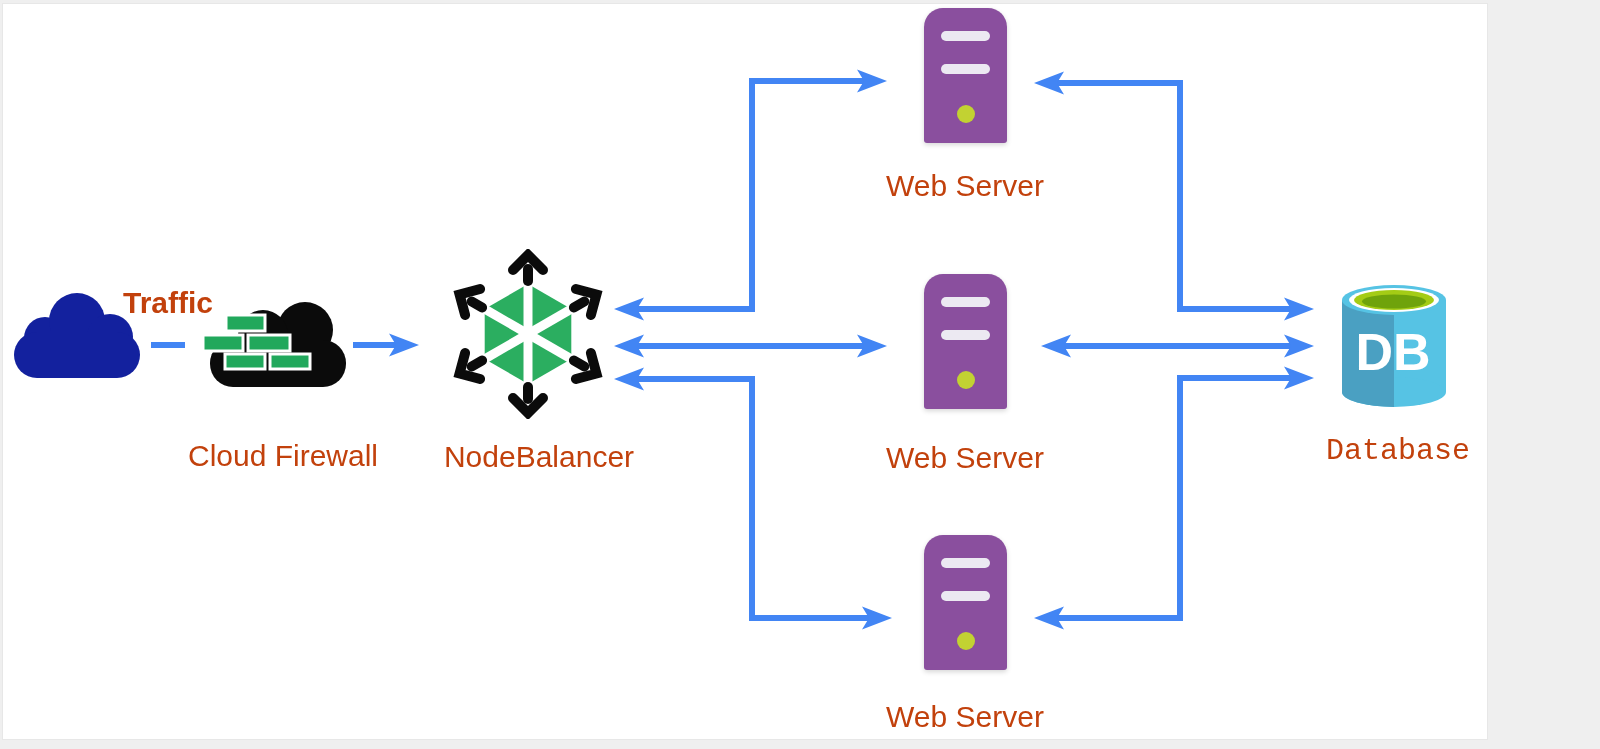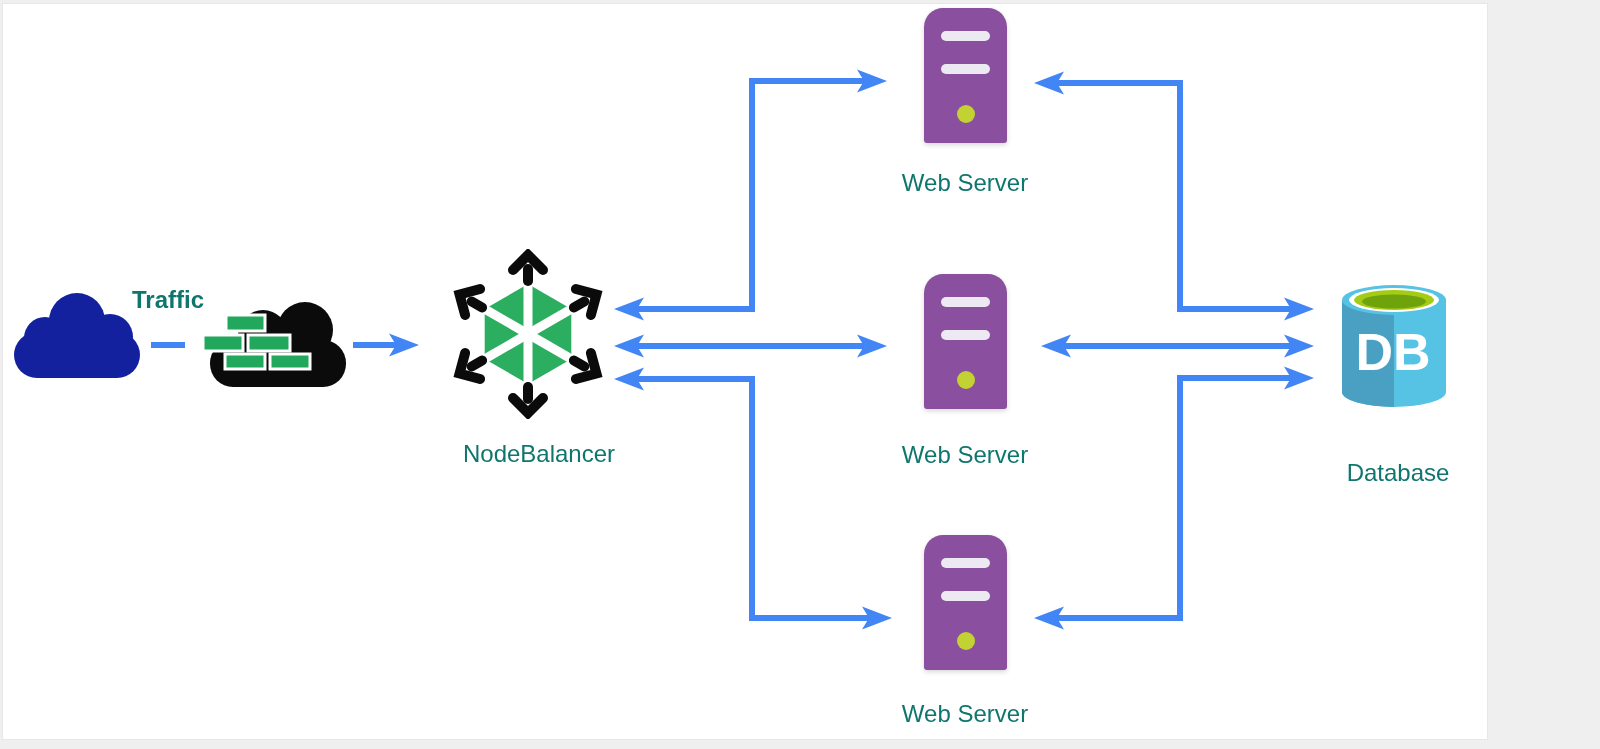--- a/index.html
+++ b/index.html
@@ -7,21 +7,21 @@
     width:1600px;height:749px;overflow:hidden;position:relative;
     background:#efefef;
     font-family:"Liberation Sans",sans-serif;
   }
   #canvas{
     position:absolute;left:2px;top:3px;width:1486px;height:737px;
     background:#ffffff;border:1px solid #e7e7e7;box-sizing:border-box;
   }
   .lbl{
     position:absolute;transform:translateX(-50%);
-    font-size:24px;line-height:1.05;color:#0f766e;white-space:nowrap;
+    font-size:30px;line-height:1.05;color:#c2410c;white-space:nowrap;
   }
   .icon{position:absolute;}
   
   .server{
     position:absolute;width:83px;height:135px;
     background:#8A4F9E;border-radius:19px 19px 3px 3px;
     box-shadow:0 2px 5px rgba(0,0,0,.16);
   }
   .server .bar{
     position:absolute;left:17px;width:49px;height:10px;border-radius:5px;
@@ -98,20 +98,21 @@
       <rect x="9" y="43" width="136" height="47" rx="23"></rect>
     </g>
     <g fill="#21A85C" stroke="#ffffff" stroke-width="3">
       <rect x="25" y="18" width="39" height="16"></rect>
       <rect x="2" y="38" width="40" height="16"></rect>
       <rect x="47" y="38" width="42" height="16"></rect>
       <rect x="24" y="57" width="40" height="15"></rect>
       <rect x="69" y="57" width="40" height="15"></rect>
     </g>
   </svg>
+  <div class="lbl" style="left:280px;top:436px;">Cloud Firewall</div>
 
   <svg class="icon" style="left:440px;top:245px;" width="170" height="170" viewBox="0 0 170 170">
     <polygon points="85,35 128.3,60 128.3,110 85,135 41.7,110 41.7,60" fill="#2BAE60"></polygon>
     <g stroke="#ffffff" stroke-width="9">
       <line x1="85" y1="85" x2="85" y2="35"></line>
       <line x1="85" y1="85" x2="128.3" y2="60"></line>
       <line x1="85" y1="85" x2="128.3" y2="110"></line>
       <line x1="85" y1="85" x2="85" y2="135"></line>
       <line x1="85" y1="85" x2="41.7" y2="110"></line>
       <line x1="85" y1="85" x2="41.7" y2="60"></line>
@@ -163,15 +164,15 @@
   <svg class="icon" style="left:1336px;top:276px;" width="110" height="134" viewBox="0 0 110 134">
     <rect x="3" y="20" width="104" height="92" fill="#56C3E4"></rect>
     <ellipse cx="55" cy="112" rx="52" ry="15" fill="#56C3E4"></ellipse>
     <path d="M3,20 L3,112 A52,15 0 0 0 55,127 L55,20 Z" fill="#4AA0C2"></path>
     <ellipse cx="55" cy="20" rx="52" ry="15" fill="#56C3E4"></ellipse>
     <ellipse cx="55" cy="20" rx="45" ry="12" fill="#ffffff"></ellipse>
     <ellipse cx="55" cy="20" rx="40" ry="10" fill="#A4CC15"></ellipse>
     <ellipse cx="55" cy="21.5" rx="32" ry="7" fill="#6FA30B"></ellipse>
     <text x="54" y="90" text-anchor="middle" fill="#ffffff" font-family="Liberation Sans, sans-serif" font-size="52" font-weight="bold">DB</text>
   </svg>
-  <div class="lbl" style="left:1395px;top:456px;">Database</div>
+  <div class="lbl" style="left:1395px;top:432px;font-family:Liberation Mono, monospace;">Database</div>
 
 </div>
 
 </body></html>

